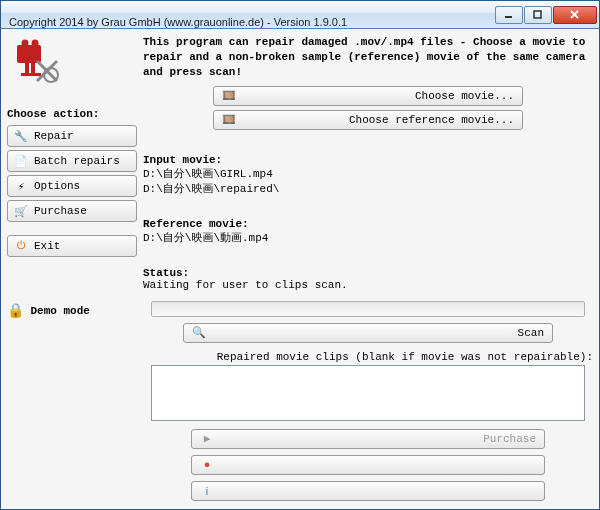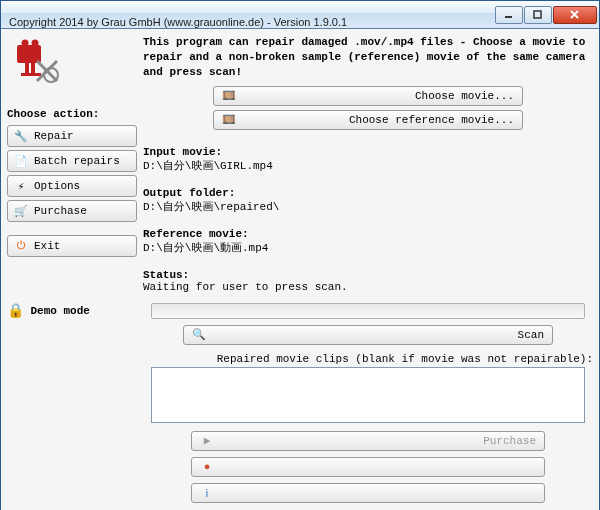--- a/index.html
+++ b/index.html
@@ -19,21 +19,21 @@
   .side-btn { height: 22px; border: 1px solid #9a9a9a; border-radius: 3px; background: linear-gradient(to bottom, #fdfdfd, #e6e6e6); display: flex; align-items: center; padding: 0 6px; gap: 6px; font-family: "Courier New", monospace; font-size: 11px; cursor: pointer; }
   .side-btn.exit { margin-top: 10px; }
   .side-icon { width: 14px; height: 14px; display: inline-flex; align-items: center; justify-content: center; font-size: 11px; }
   .demo-row { margin-top: 42px; display: flex; align-items: center; gap: 6px; font-weight: bold; }
   .main { flex: 1; display: flex; flex-direction: column; font-size: 11px; overflow: hidden; }
   .instructions { font-weight: bold; line-height: 1.35; margin-bottom: 4px; }
   .wide-btn { height: 20px; border: 1px solid #9a9a9a; border-radius: 3px; background: linear-gradient(to bottom, #fdfdfd, #e6e6e6); display: flex; align-items: center; padding: 0 8px; gap: 10px; margin: 2px 8px 2px 8px; font-family: "Courier New", monospace; font-size: 11px; cursor: pointer; }
   .wide-btn .lbl { flex: 1; text-align: right; }
   .wide-btn.disabled { color: #9a9a9a; cursor: default; }
   .wide-btn .bicon { width: 14px; height: 14px; display: inline-flex; align-items: center; justify-content: center; font-size: 11px; }
-  .field-label { font-weight: bold; margin-top: 14px; }
+  .field-label { font-weight: bold; margin-top: 22px; }
   .field-value { }
   .progress { height: 16px; border: 1px solid #b0b0b0; border-radius: 2px; background: linear-gradient(to bottom, #e8e8e8, #f8f8f8); margin: 10px 8px 4px 8px; }
   .repaired-label { margin: 6px 0 2px 0; text-align: right; }
   .listbox { flex: 0 0 56px; border: 1px solid #8a9aa8; background: #fff; margin: 0 8px 6px 8px; }
   .bottom-btns { display: flex; flex-direction: column; gap: 2px; margin: 0 40px; }
 </style>
 </head>
 <body>
 
 <div class="window">
@@ -111,28 +111,27 @@
         <span class="lbl">Choose movie...</span>
       </button>
       <button class="wide-btn" style="margin-left:70px; margin-right:70px;">
         <span class="bicon">🎞️</span>
         <span class="lbl">Choose reference movie...</span>
       </button>
 
       <div class="field-label">Input movie:</div>
       <div class="field-value">D:\自分\映画\GIRL.mp4</div>
 
-      <div class="field-label">Output folder:</div>
       <div class="field-value">D:\自分\映画\repaired\</div>
 
       <div class="field-label">Reference movie:</div>
       <div class="field-value">D:\自分\映画\動画.mp4</div>
 
       <div class="field-label">Status:</div>
-      <div class="field-value">Waiting for user to press scan.</div>
+      <div class="field-value">Waiting for user to clips scan.</div>
 
       <div class="progress"></div>
 
       <button class="wide-btn" style="margin-left:40px; margin-right:40px;">
         <span class="bicon">🔍</span>
         <span class="lbl">Scan</span>
       </button>
 
       <div class="repaired-label">Repaired movie clips (blank if movie was not repairable):</div>
       <div class="listbox"></div>

